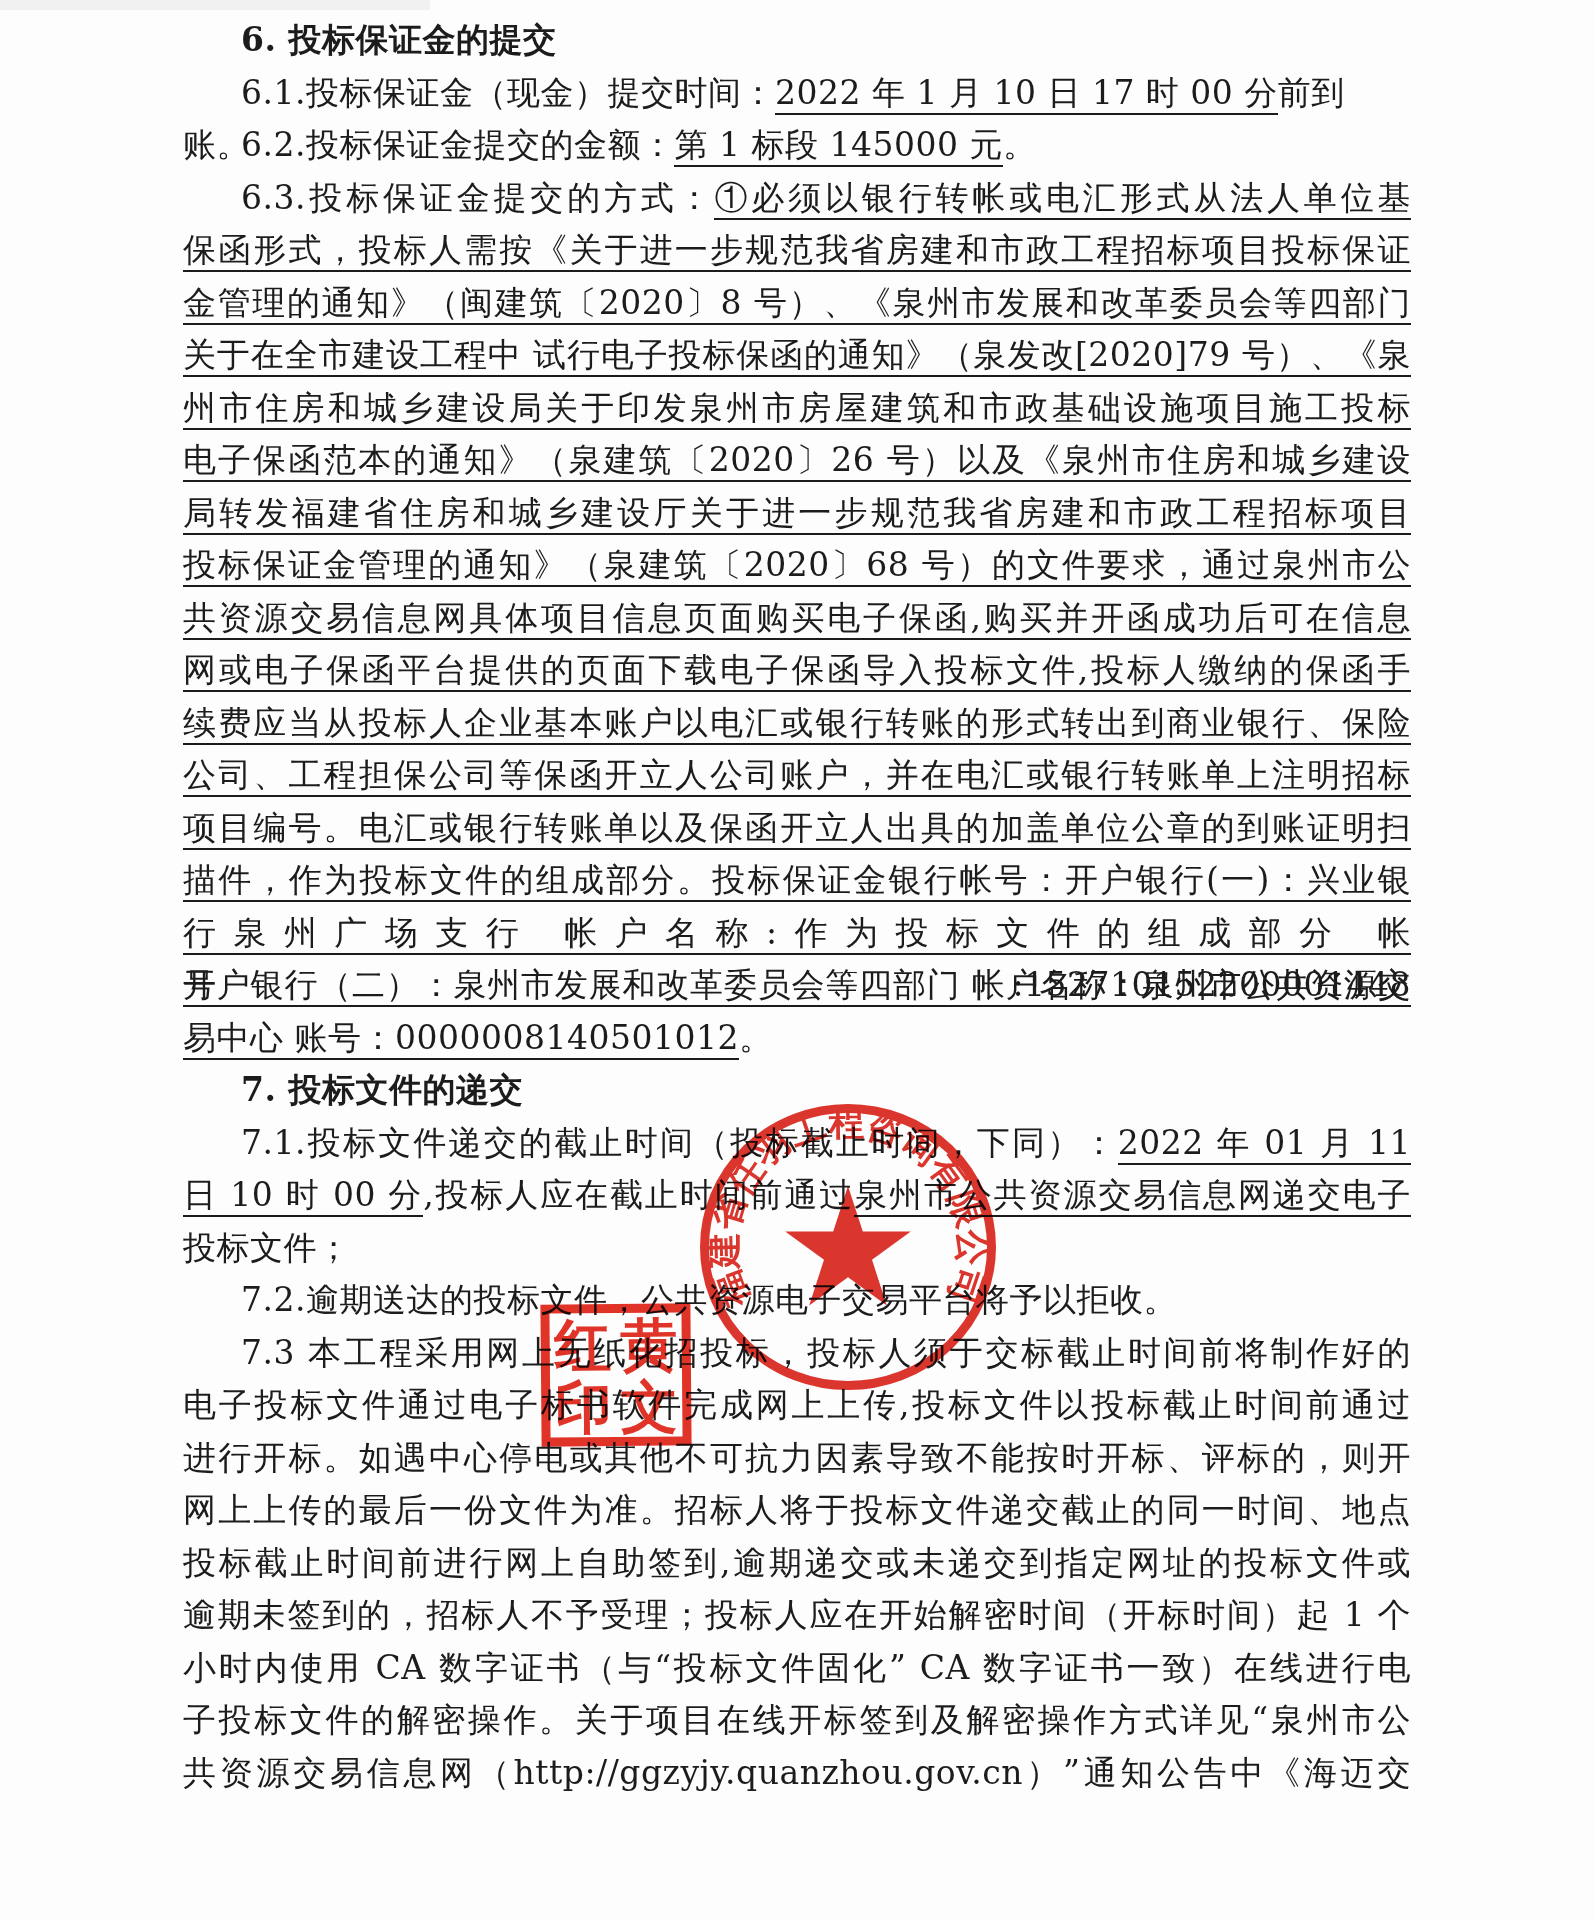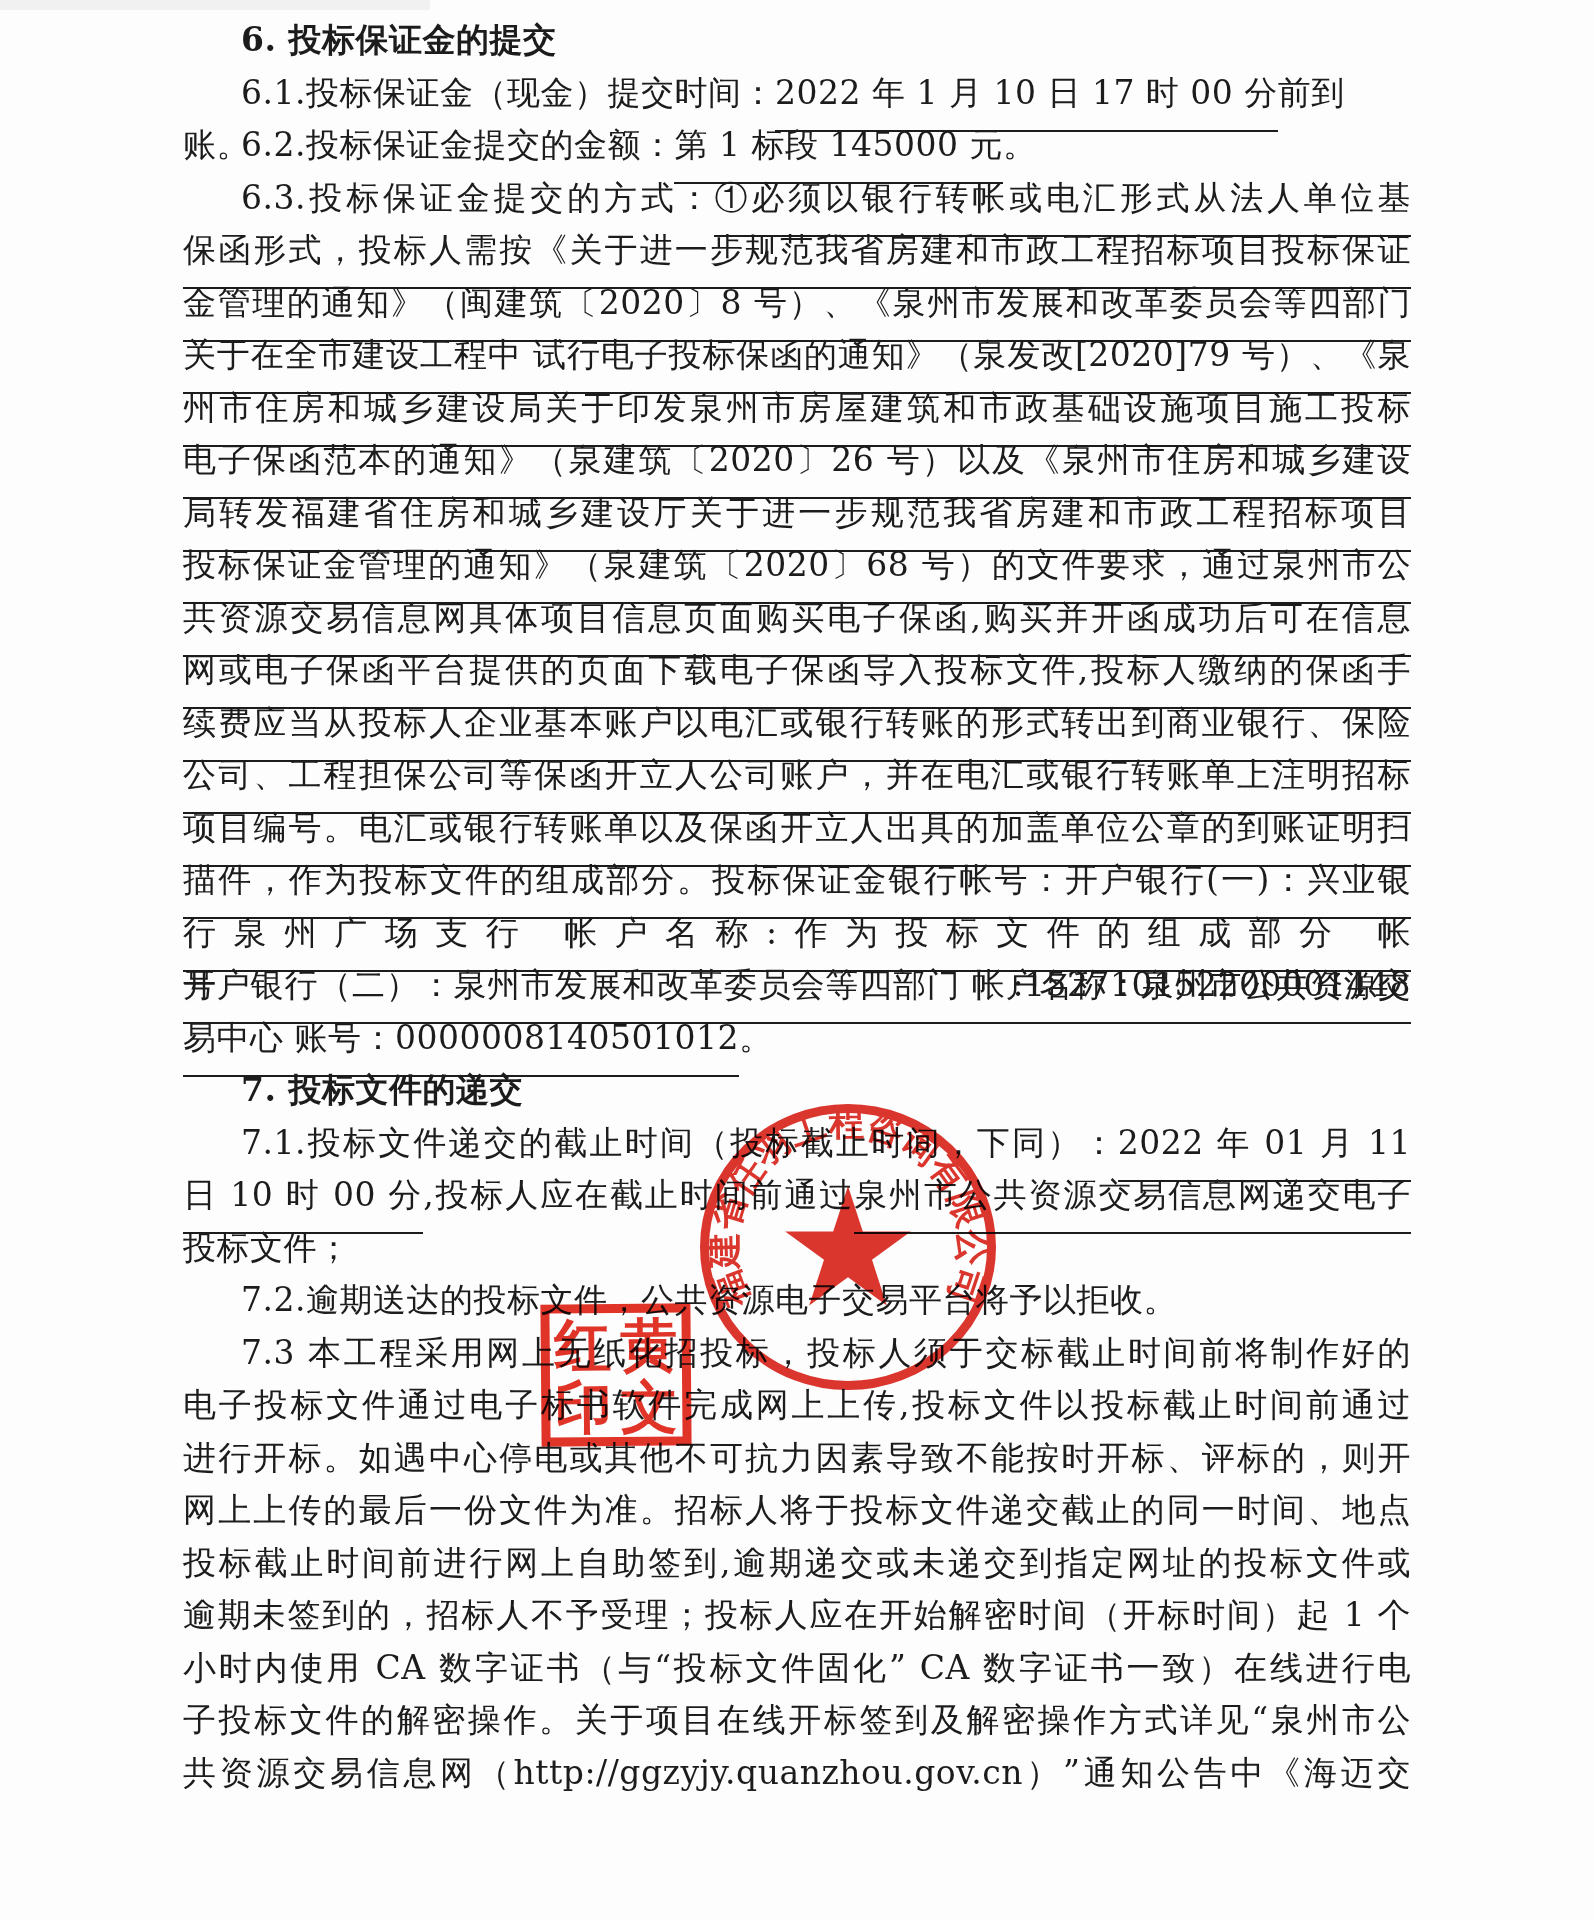--- a/index.html
+++ b/index.html
@@ -5,21 +5,21 @@
   html,body{margin:0;padding:0;}
   body{
     width:1594px;height:1920px;position:relative;background:#fdfdfd;
     font-family:"DejaVu Serif","Liberation Serif",serif;color:#1c1c1c;overflow:hidden;
   }
   #doc{position:absolute;left:183px;top:14px;width:1228px;}
   .line{height:52.5px;line-height:52.5px;font-size:33px;letter-spacing:.5px;text-align:left;}
   .line.fill{text-align:justify;text-align-last:justify;}
   .line.indent{text-indent:58px;}
   .line.heading{font-weight:bold;}
-  .u{border-bottom:2.2px solid #1c1c1c;padding-bottom:18px;}
+  .u{border-bottom:2.2px solid #1c1c1c;padding-bottom:1px;}
   
   .stamp-round{
     position:absolute;left:695px;top:1099px;width:306px;height:296px;
     mix-blend-mode:multiply;opacity:.92;pointer-events:none;
   }
   
   .stamp-box{
     position:absolute;left:541px;top:1304px;width:150px;height:142px;
     box-sizing:border-box;border:9px solid #e02418;color:#e02418;
     display:grid;grid-template-columns:1fr 1fr;align-items:center;justify-items:center;

